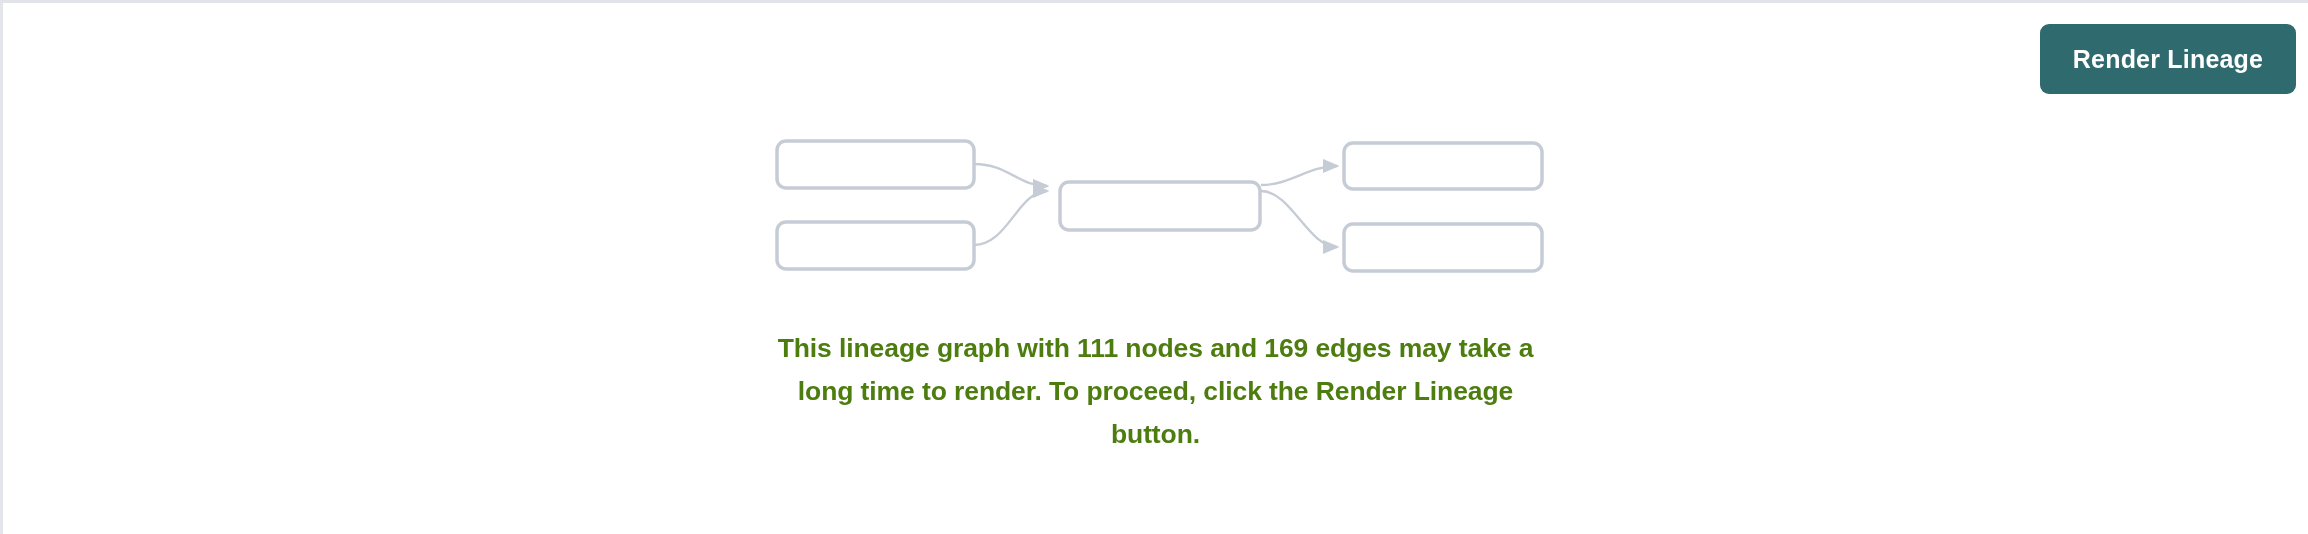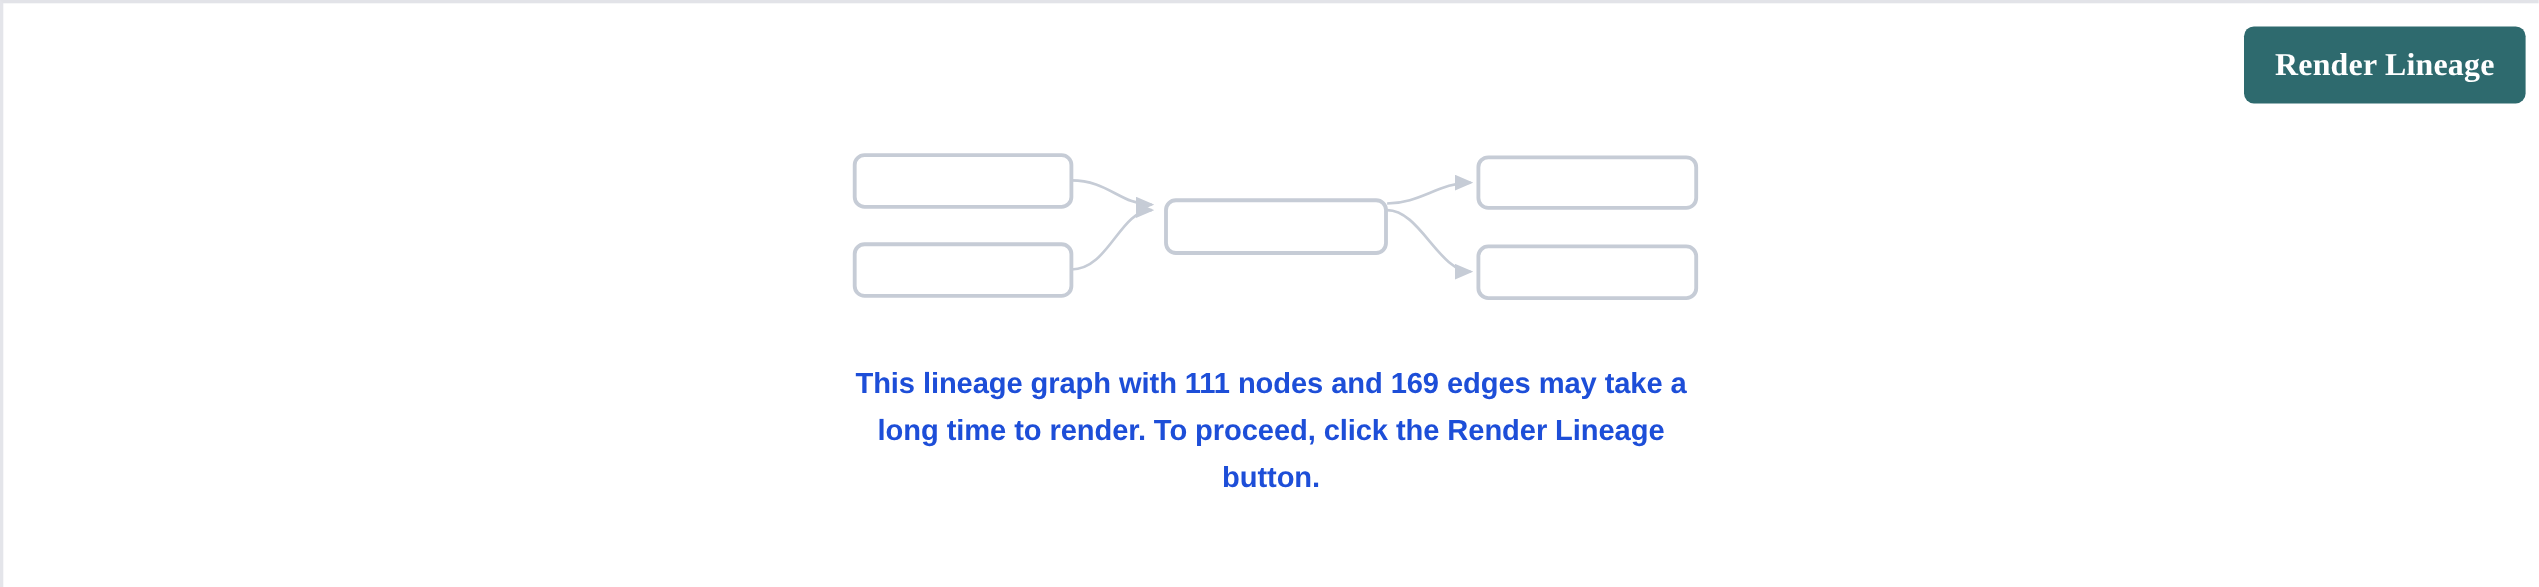--- a/index.html
+++ b/index.html
@@ -28,22 +28,22 @@
   .render-button {
     position: absolute;
     left: 2037px;
     top: 21px;
     width: 256px;
     height: 70px;
     background: #2e6a6e;
     border: none;
     border-radius: 9px;
     color: #ffffff;
-    font-family: Liberation Serif, serif;
-    font-size: 29px;
+    font-family: Liberation Sans, sans-serif;
+    font-size: 25px;
     font-weight: bold;
     letter-spacing: 0.2px;
     line-height: 70px;
     text-align: center;
     padding: 0;
     cursor: pointer;
     white-space: nowrap;
   }
 
   
@@ -79,21 +79,21 @@
     position: absolute;
     left: 50%;
     transform: translateX(-50%);
     top: 324px;
     width: 800px;
     text-align: center;
     font-family: "Liberation Sans", sans-serif;
     font-size: 26.5px;
     font-weight: bold;
     line-height: 43px;
-    color: #1d4ed8;
+    color: #4d7c0f;
     letter-spacing: -0.1px;
   }
 </style>
 </head>
 <body>
 
 <div id="root">
 
   <div class="graph-wrap">
     <svg class="graph-svg" viewBox="0 0 830 170" xmlns="http://www.w3.org/2000/svg">

